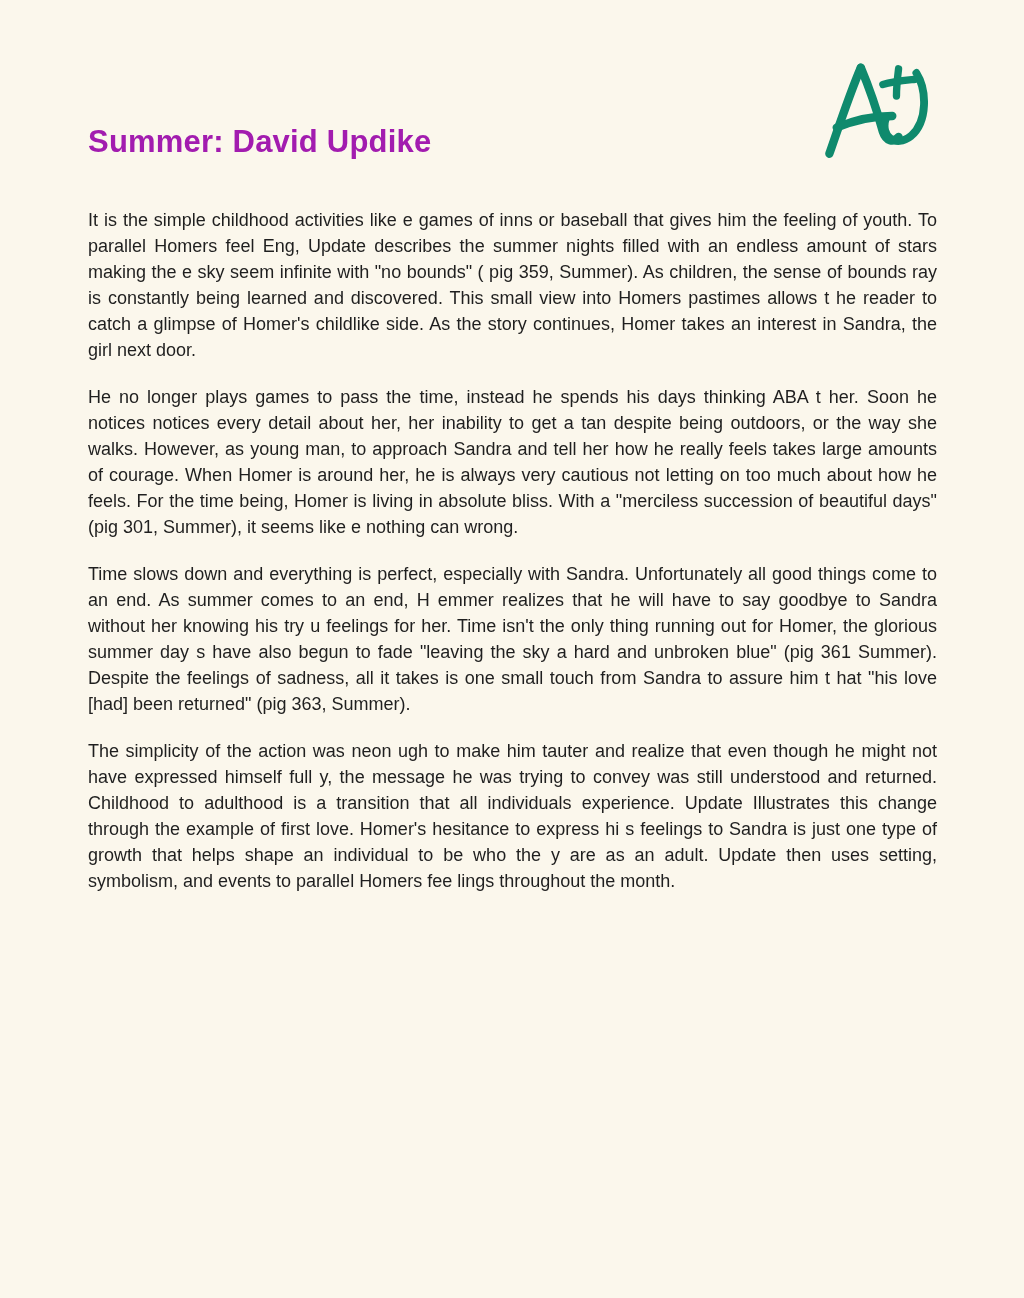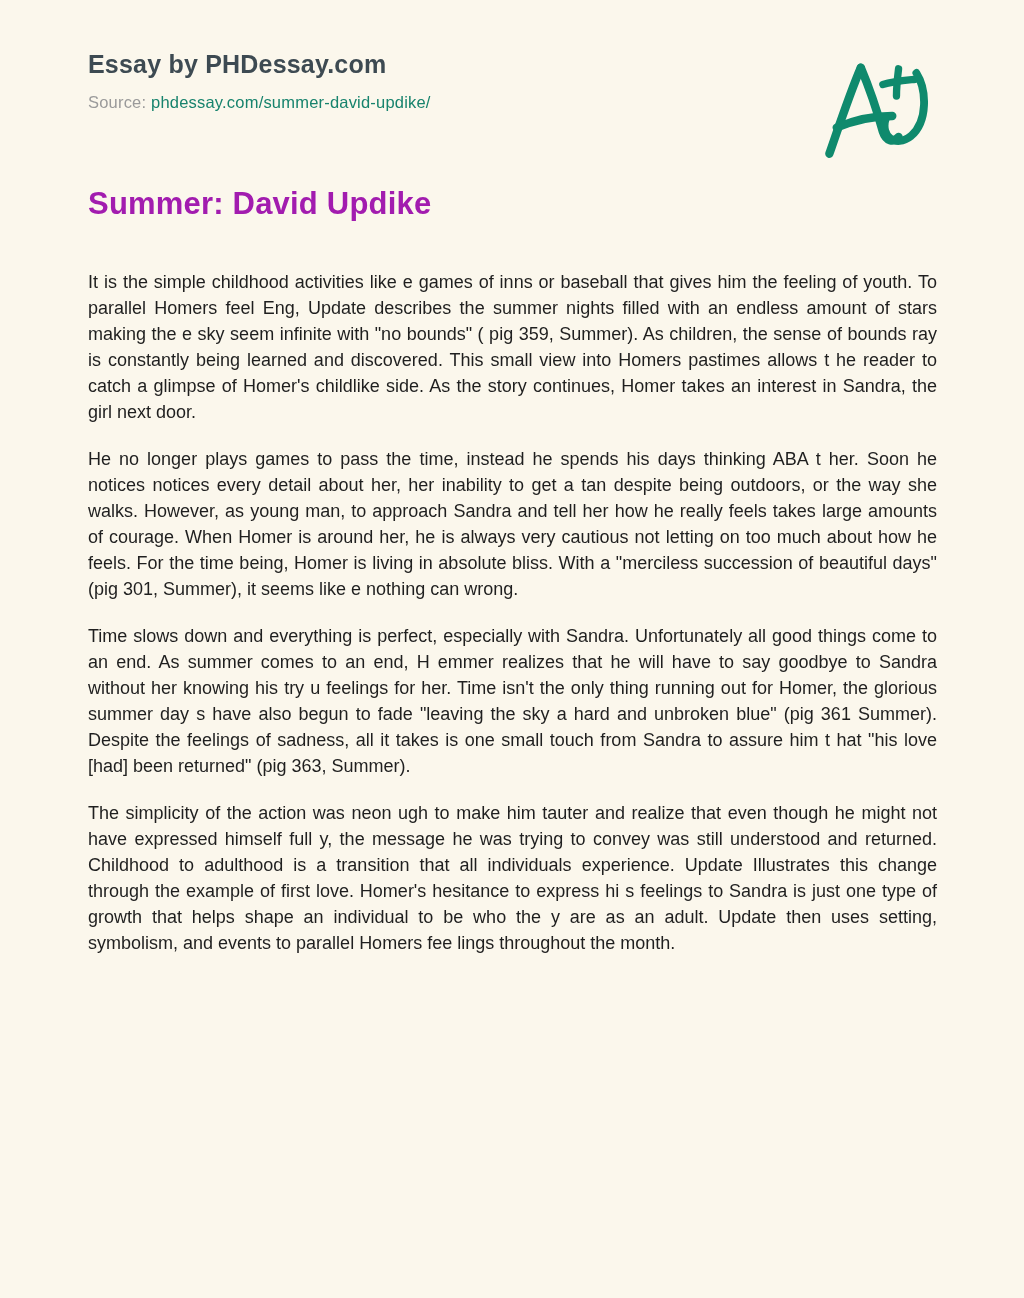--- a/index.html
+++ b/index.html
@@ -76,27 +76,20 @@
 
     <path d="M 72 16 C 71 24 70 34 70 42" stroke-width="7"></path>
 
     <path d="M 57 31 C 67 28 79 27 88 26" stroke-width="7"></path>
 
     <path d="M 89 20 C 99 36 100 66 84 80 C 69 92 54 80 60 63" stroke-width="7.5"></path>
   </svg>
 
   <div class="content">
 
-    <header>
-      <h1 class="brand-title">Essay by PHDessay.com</h1>
-      <div class="source-line">
-        <span>Source:</span>
-        <a class="source-link">phdessay.com/summer-david-updike/</a>
-      </div>
-    </header>
 
     <h2 class="essay-title">Summer: David Updike</h2>
 
     <div class="essay-body">
       <p>It is the simple childhood activities like e games of inns or baseball that gives him the feeling of youth. To parallel Homers feel Eng, Update describes the summer nights filled with an endless amount of stars making the e sky seem infinite with "no bounds" ( pig 359, Summer). As children, the sense of bounds ray is constantly being learned and discovered. This small view into Homers pastimes allows t he reader to catch a glimpse of Homer's childlike side. As the story continues, Homer takes an interest in Sandra, the girl next door.</p>
       <p>He no longer plays games to pass the time, instead he spends his days thinking ABA t her. Soon he notices notices every detail about her, her inability to get a tan despite being outdoors, or the way she walks. However, as young man, to approach Sandra and tell her how he really feels takes large amounts of courage. When Homer is around her, he is always very cautious not letting on too much about how he feels. For the time being, Homer is living in absolute bliss. With a "merciless succession of beautiful days" (pig 301, Summer), it seems like e nothing can wrong.</p>
       <p>Time slows down and everything is perfect, especially with Sandra. Unfortunately all good things come to an end. As summer comes to an end, H emmer realizes that he will have to say goodbye to Sandra without her knowing his try u feelings for her. Time isn't the only thing running out for Homer, the glorious summer day s have also begun to fade "leaving the sky a hard and unbroken blue" (pig 361 Summer). Despite the feelings of sadness, all it takes is one small touch from Sandra to assure him t hat "his love [had] been returned" (pig 363, Summer).</p>
       <p>The simplicity of the action was neon ugh to make him tauter and realize that even though he might not have expressed himself full y, the message he was trying to convey was still understood and returned. Childhood to adulthood is a transition that all individuals experience. Update Illustrates this change through the example of first love. Homer's hesitance to express hi s feelings to Sandra is just one type of growth that helps shape an individual to be who the y are as an adult. Update then uses setting, symbolism, and events to parallel Homers fee lings throughout the month.</p>
     </div>
 

